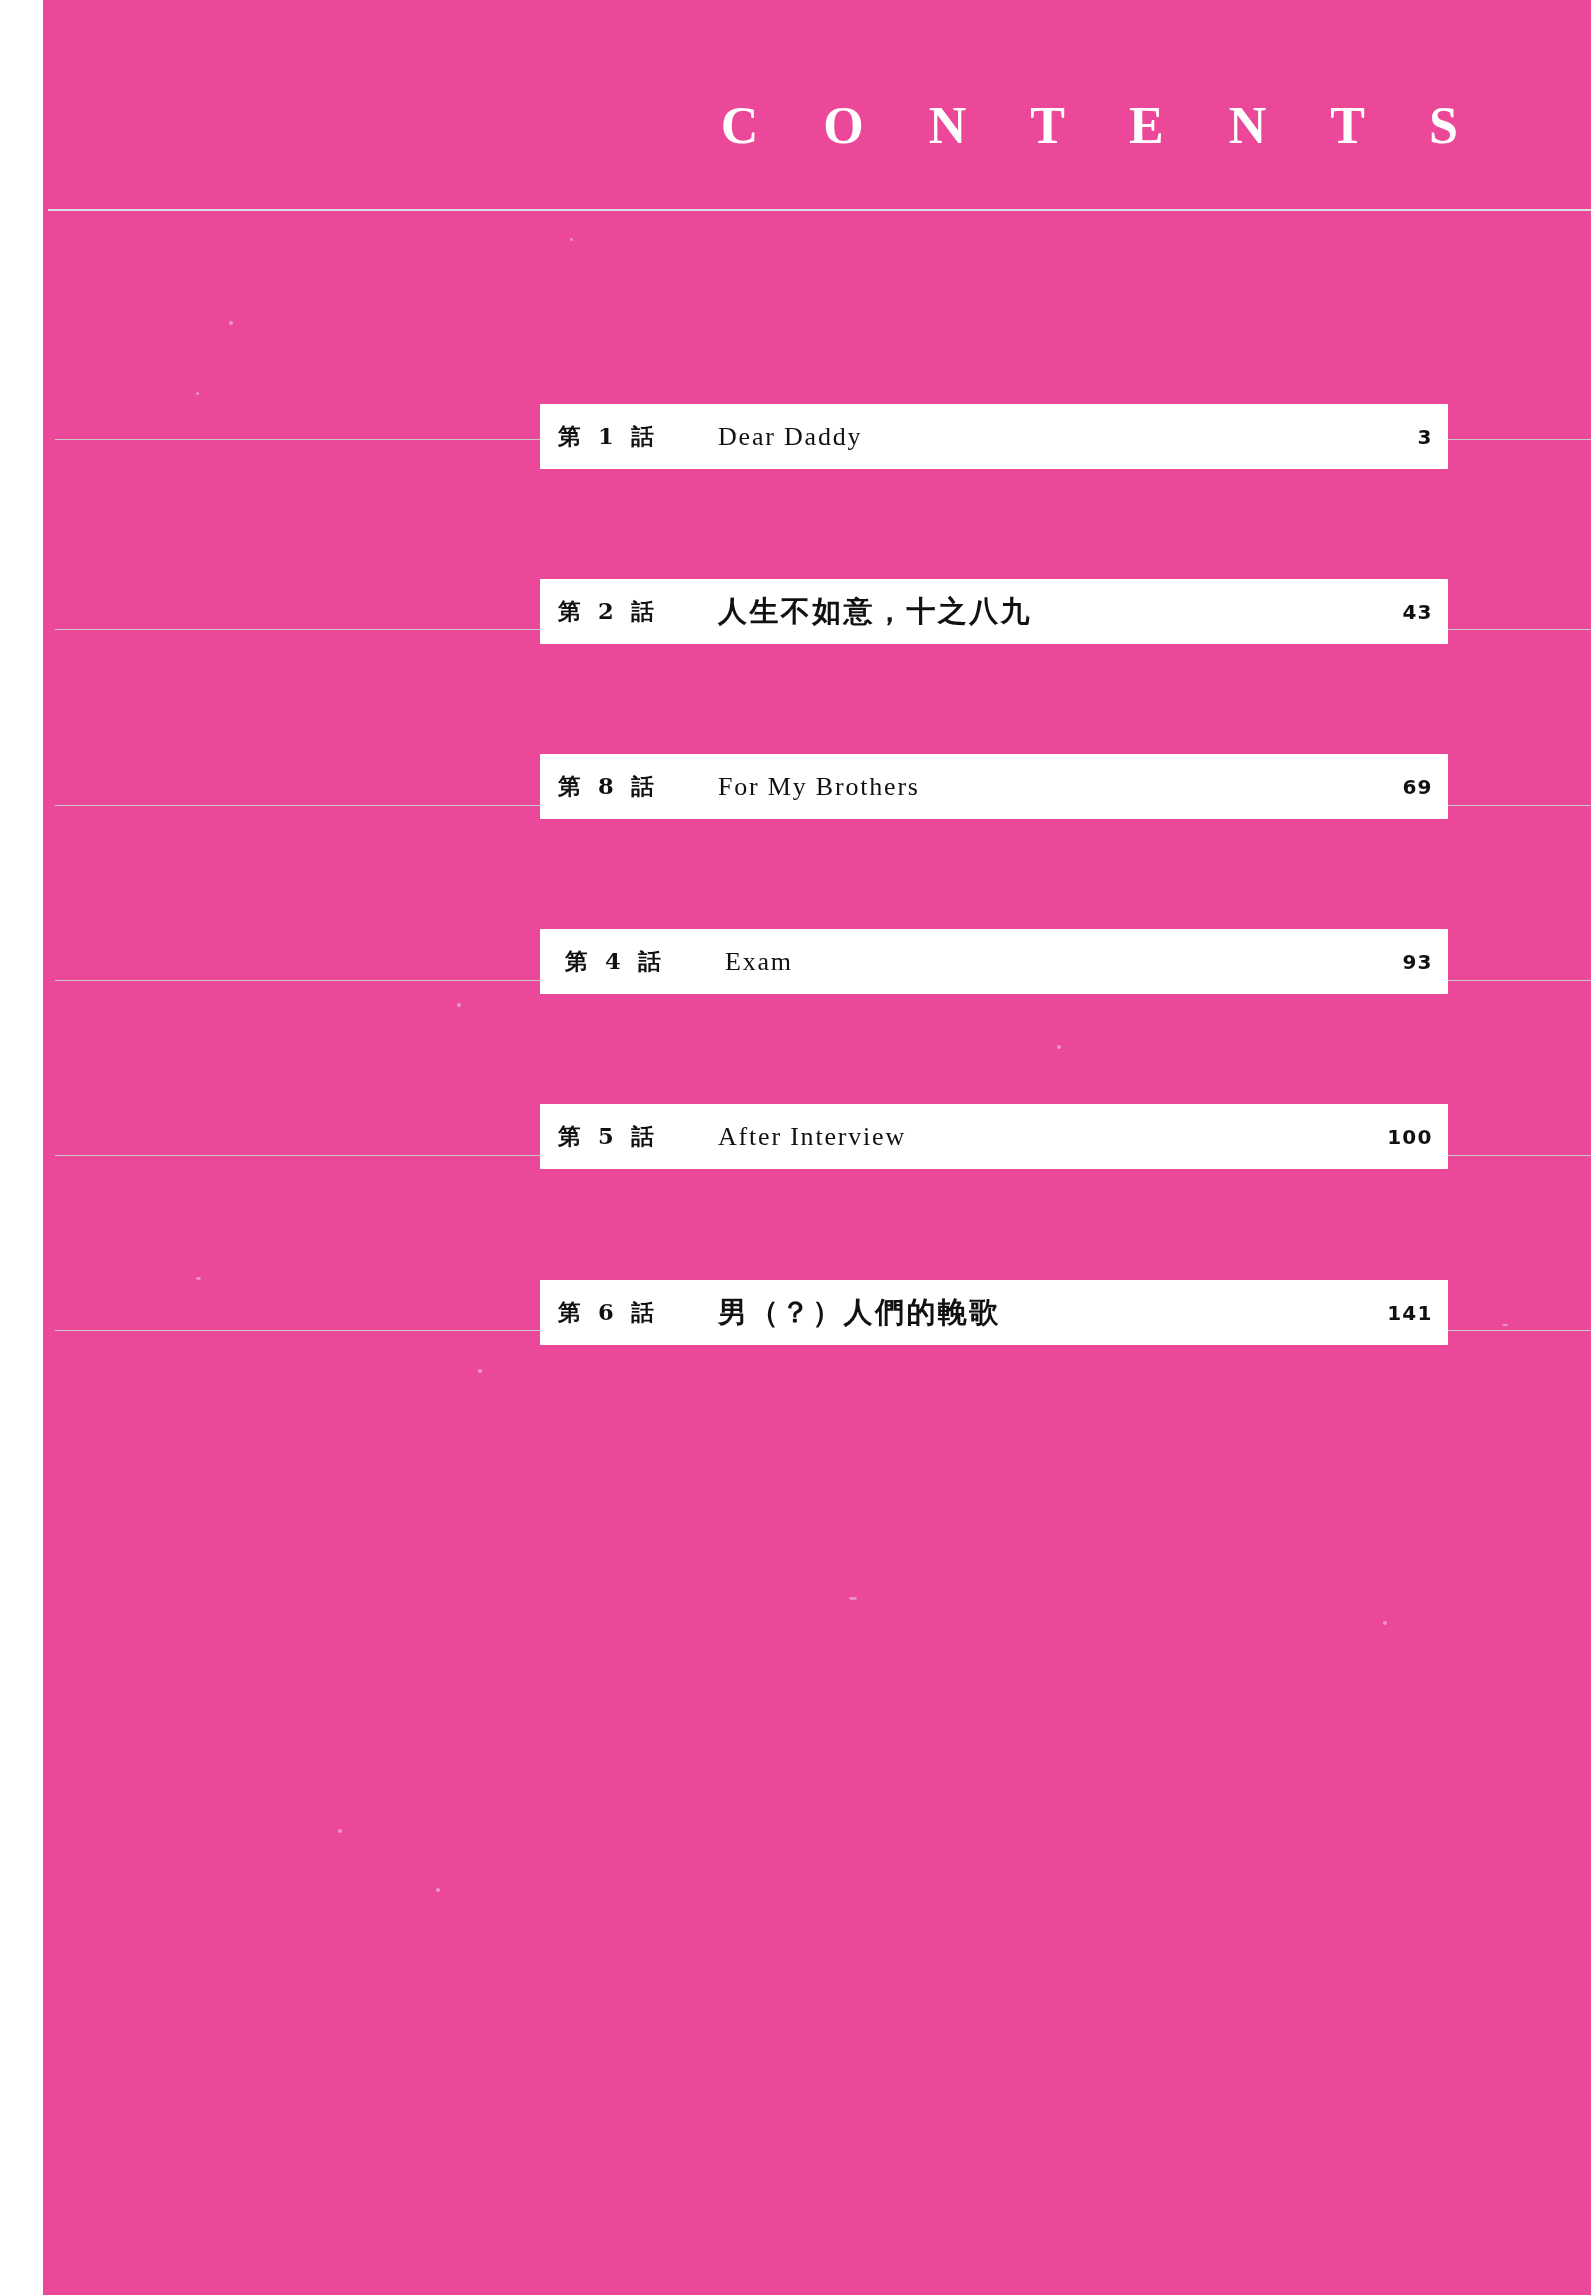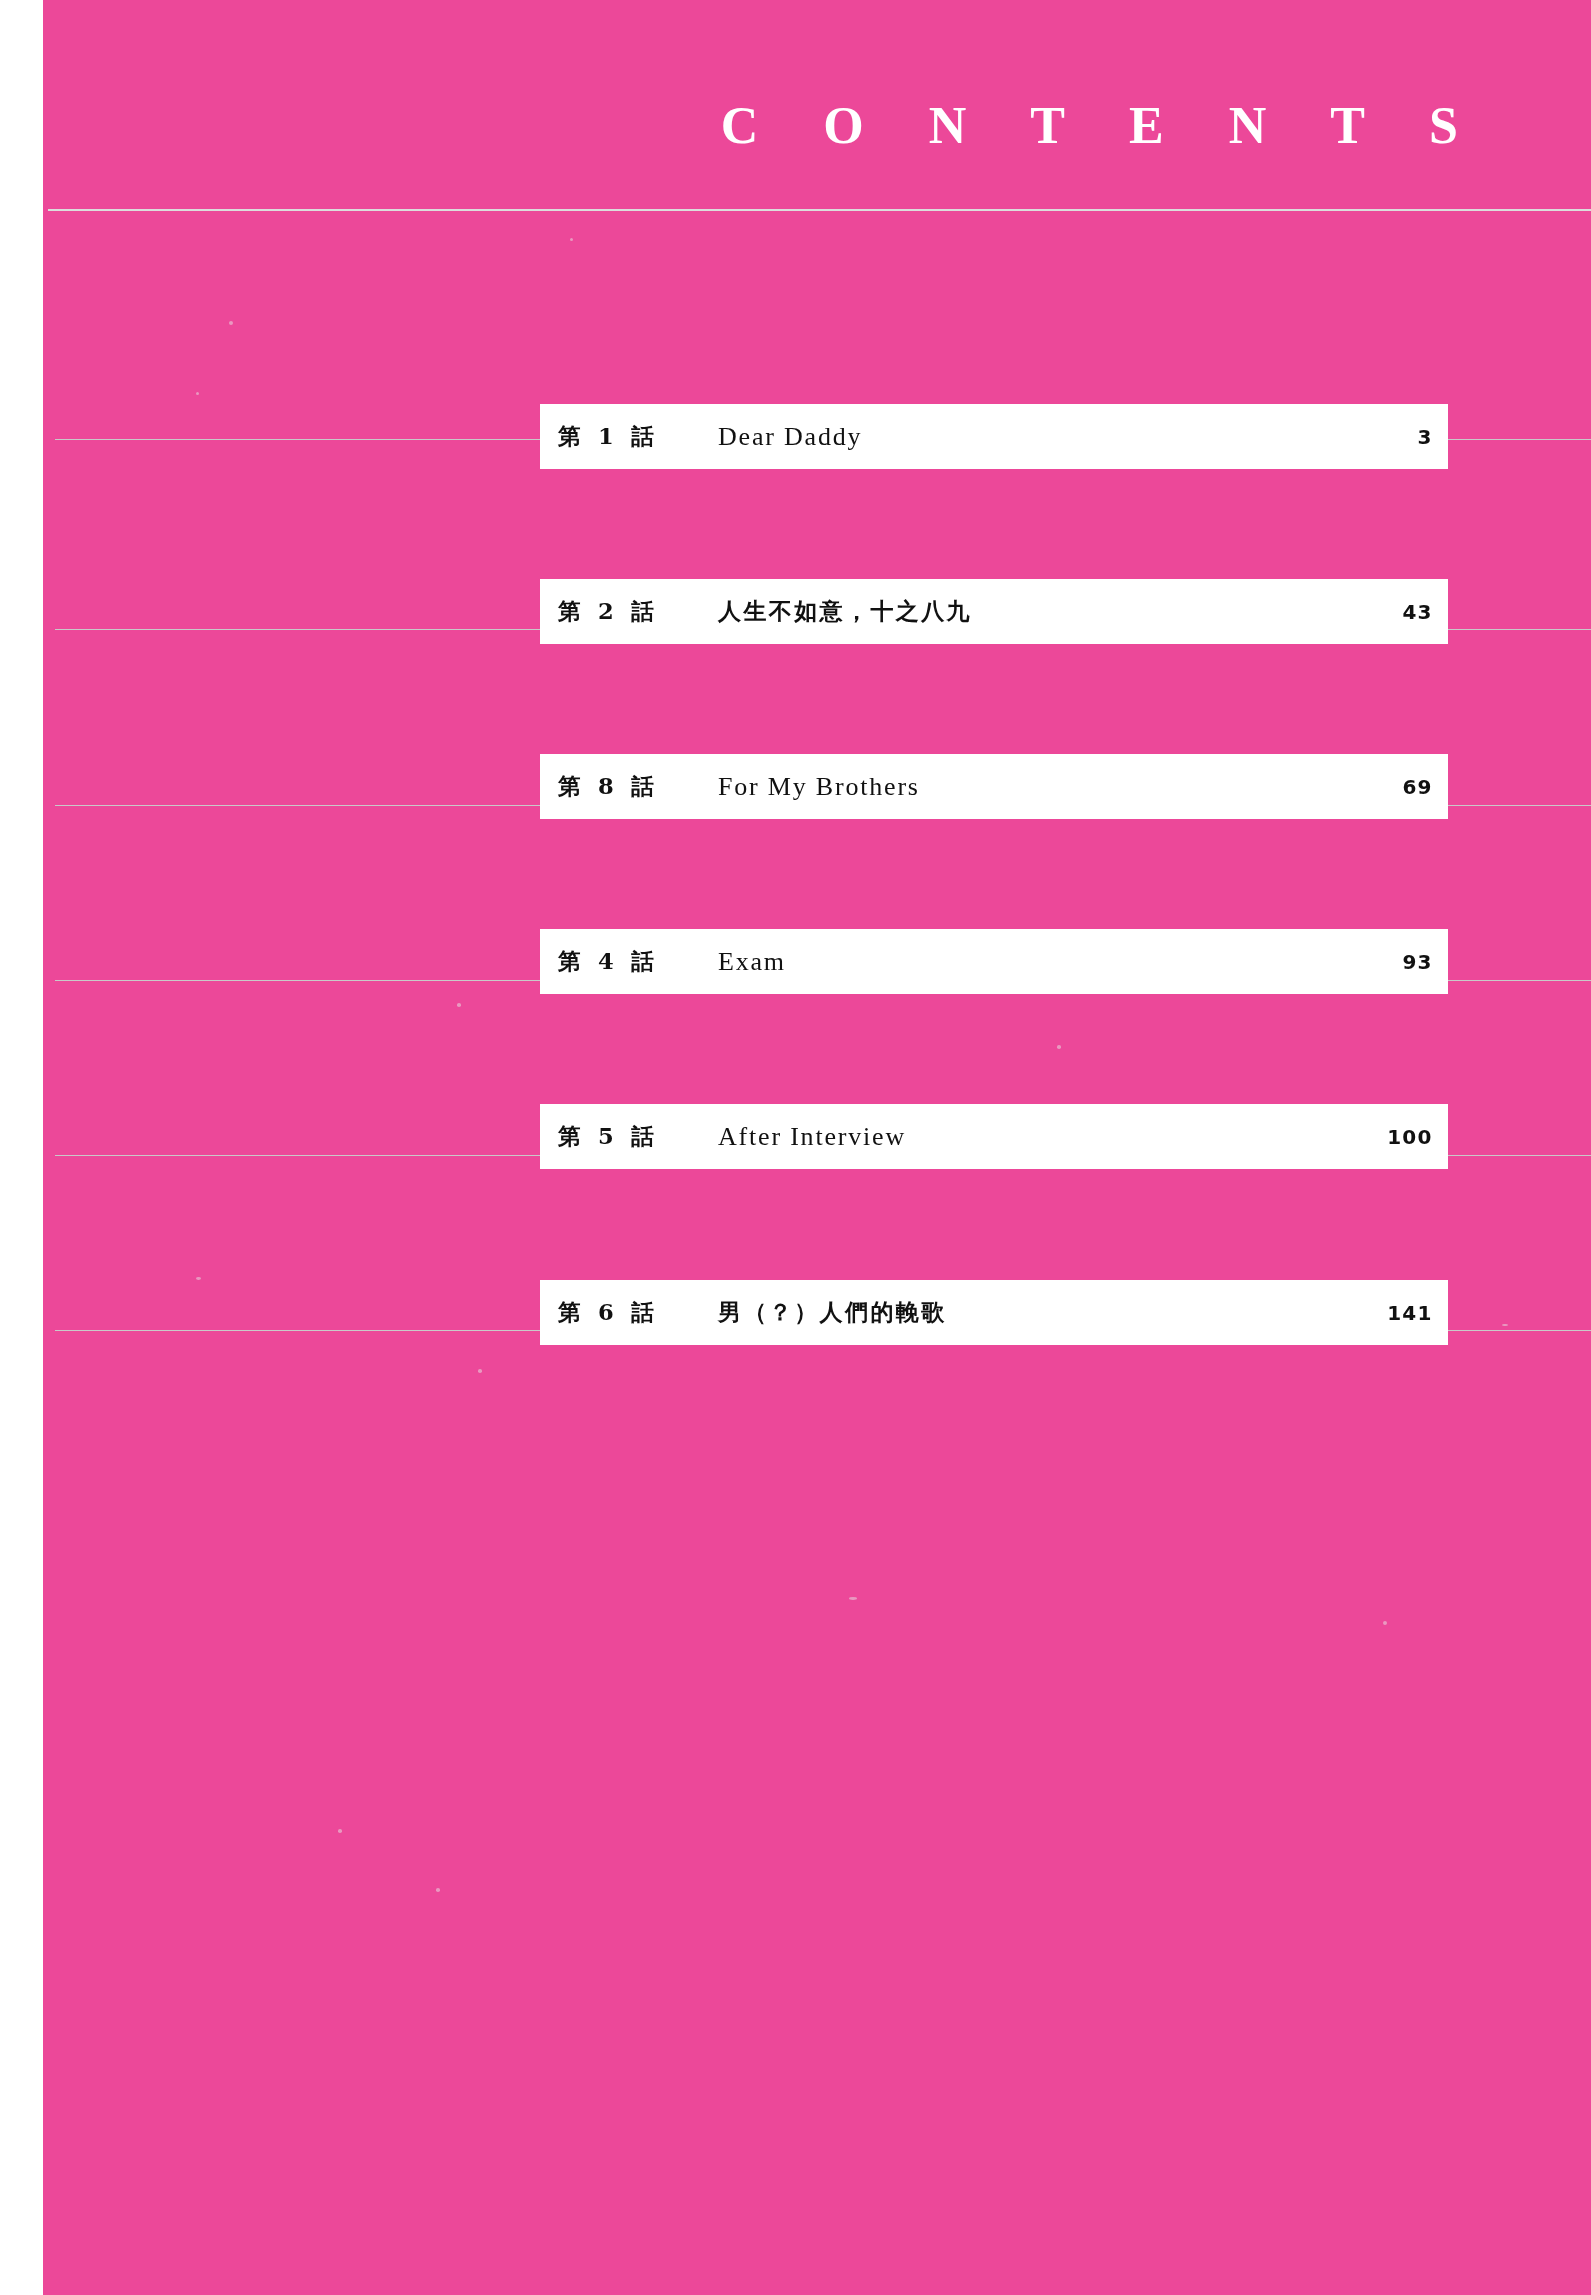--- a/index.html
+++ b/index.html
@@ -106,21 +106,21 @@
     flex: 1 1 auto;
     color: #111111;
     font-family: "Liberation Serif", serif;
     font-size: 26px;
     letter-spacing: 1.8px;
     white-space: nowrap;
   }
   .chapter-title.cjk {
     font-family: Liberation Sans, sans-serif;
     font-weight: bold;
-    font-size: 23px;
+    font-size: 29px;
     letter-spacing: 2.4px;
   }
   .chapter-page {
     flex: 0 0 auto;
     width: 107px;
     text-align: right;
     padding-right: 15.4px;
     box-sizing: border-box;
     color: #111111;
     font-family: "DejaVu Sans", sans-serif;
@@ -174,21 +174,21 @@
       <span class="chapter-title cjk">人生不如意，十之八九</span>
       <span class="chapter-page">43</span>
     </div>
 
     <div class="toc-row" style="top:754px;">
       <span class="chapter-no">第 8 話</span>
       <span class="chapter-title">For My Brothers</span>
       <span class="chapter-page">69</span>
     </div>
 
-    <div class="toc-row" style="top:929px;">
+    <div class="toc-row" style="top:929px;padding-left:7px;">
       <span class="chapter-no">第 4 話</span>
       <span class="chapter-title">Exam</span>
       <span class="chapter-page">93</span>
     </div>
 
     <div class="toc-row" style="top:1104px;">
       <span class="chapter-no">第 5 話</span>
       <span class="chapter-title">After Interview</span>
       <span class="chapter-page">100</span>
     </div>

